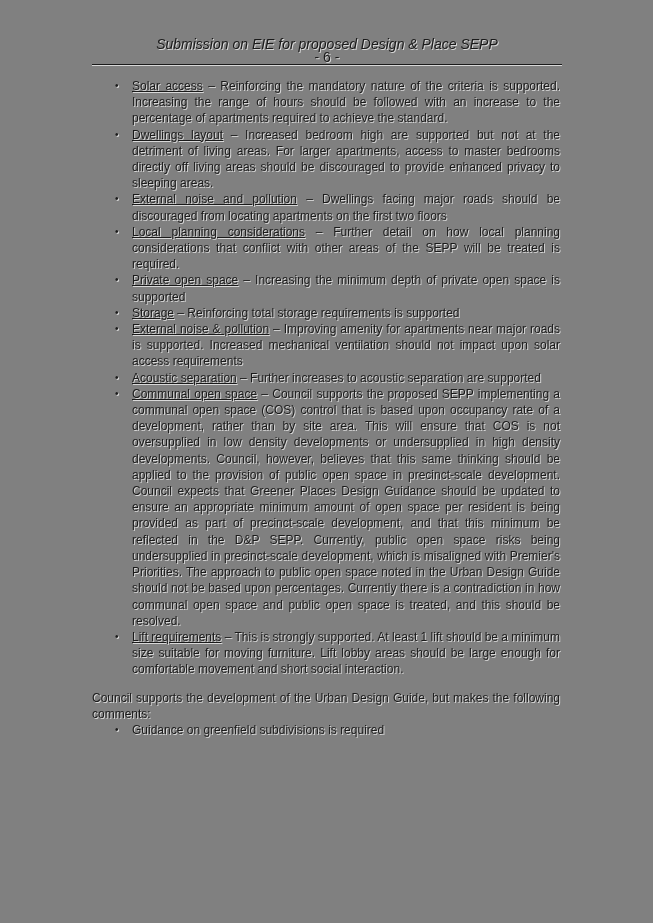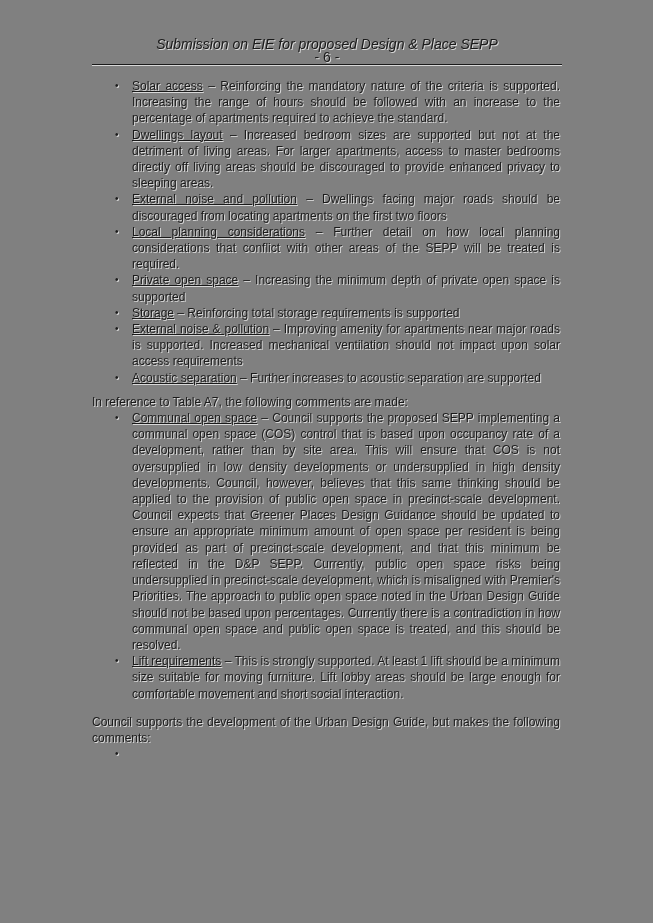--- a/index.html
+++ b/index.html
@@ -43,35 +43,34 @@
 <div class="header emb">
   <div class="title">Submission on EIE for proposed Design &amp; Place SEPP</div>
   <div>- 6 -</div>
 </div>
 <div class="rule"></div>
 
 <div class="content emb">
 
   <ul class="bl">
     <li><span class="dot">•</span><span class="u">Solar access</span><span> – Reinforcing the mandatory nature of the criteria is supported. Increasing the range of hours should be followed with an increase to the percentage of apartments required to achieve the standard.</span></li>
-    <li><span class="dot">•</span><span class="u">Dwellings layout</span><span> – Increased bedroom sizes are supported but not at the detriment of living areas. For larger apartments, access to master bedrooms directly off living areas should be discouraged to provide enhanced privacy to sleeping areas.</span></li>
+    <li><span class="dot">•</span><span class="u">Dwellings layout</span><span> – Increased bedroom high are supported but not at the detriment of living areas. For larger apartments, access to master bedrooms directly off living areas should be discouraged to provide enhanced privacy to sleeping areas.</span></li>
     <li><span class="dot">•</span><span class="u">External noise and pollution</span><span> – Dwellings facing major roads should be discouraged from locating apartments on the first two floors</span></li>
     <li><span class="dot">•</span><span class="u">Local planning considerations</span><span> – Further detail on how local planning considerations that conflict with other areas of the SEPP will be treated is required.</span></li>
     <li><span class="dot">•</span><span class="u">Private open space</span><span> – Increasing the minimum depth of private open space is supported</span></li>
     <li><span class="dot">•</span><span class="u">Storage</span><span> – Reinforcing total storage requirements is supported</span></li>
     <li><span class="dot">•</span><span class="u">External noise &amp; pollution</span><span> – Improving amenity for apartments near major roads is supported. Increased mechanical ventilation should not impact upon solar access requirements</span></li>
     <li><span class="dot">•</span><span class="u">Acoustic separation</span><span> – Further increases to acoustic separation are supported</span></li>
   </ul>
 
-  <p class="para">In reference to Table A7, the following comments are made:</p>
 
   <ul class="bl gap1">
     <li><span class="dot">•</span><span class="u">Communal open space</span><span> – Council supports the proposed SEPP implementing a communal open space (COS) control that is based upon occupancy rate of a development, rather than by site area. This will ensure that COS is not oversupplied in low density developments or undersupplied in high density developments. Council, however, believes that this same thinking should be applied to the provision of public open space in precinct-scale development. Council expects that Greener Places Design Guidance should be updated to ensure an appropriate minimum amount of open space per resident is being provided as part of precinct-scale development, and that this minimum be reflected in the D&amp;P SEPP. Currently, public open space risks being undersupplied in precinct-scale development, which is misaligned with Premier's Priorities. The approach to public open space noted in the Urban Design Guide should not be based upon percentages. Currently there is a contradiction in how communal open space and public open space is treated, and this should be resolved.</span></li>
     <li><span class="dot">•</span><span class="u">Lift requirements</span><span> – This is strongly supported. At least 1 lift should be a minimum size suitable for moving furniture. Lift lobby areas should be large enough for comfortable movement and short social interaction.</span></li>
   </ul>
 
 
   <p class="gap2">Council supports the development of the Urban Design Guide, but makes the following comments:</p>
 
   <ul class="bl gap2">
-    <li><span class="dot">•</span></li>
+    <li><span class="dot">•</span><span>Guidance on greenfield subdivisions is required</span></li>
   </ul>
 </div>
 
 </body></html>

